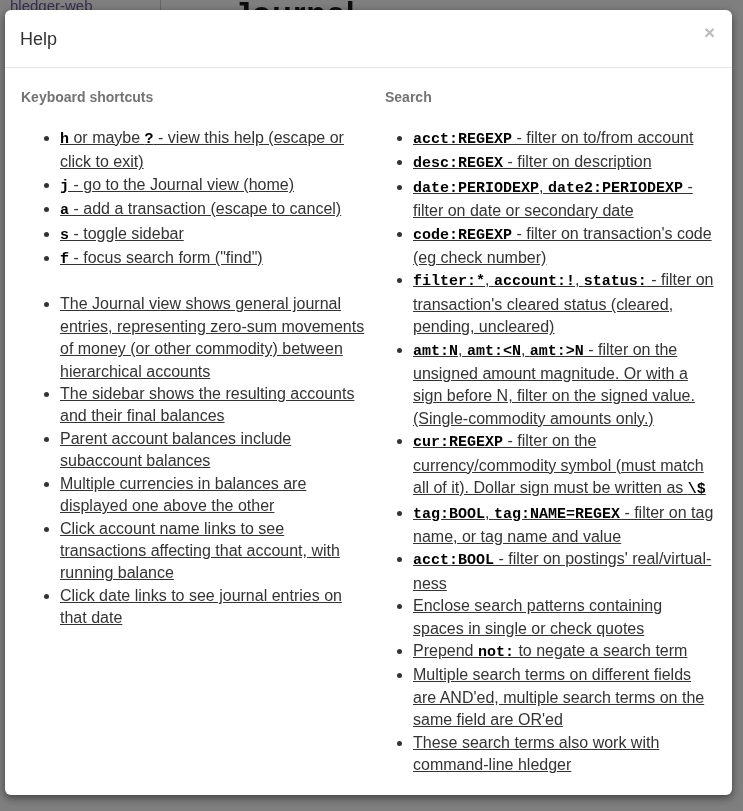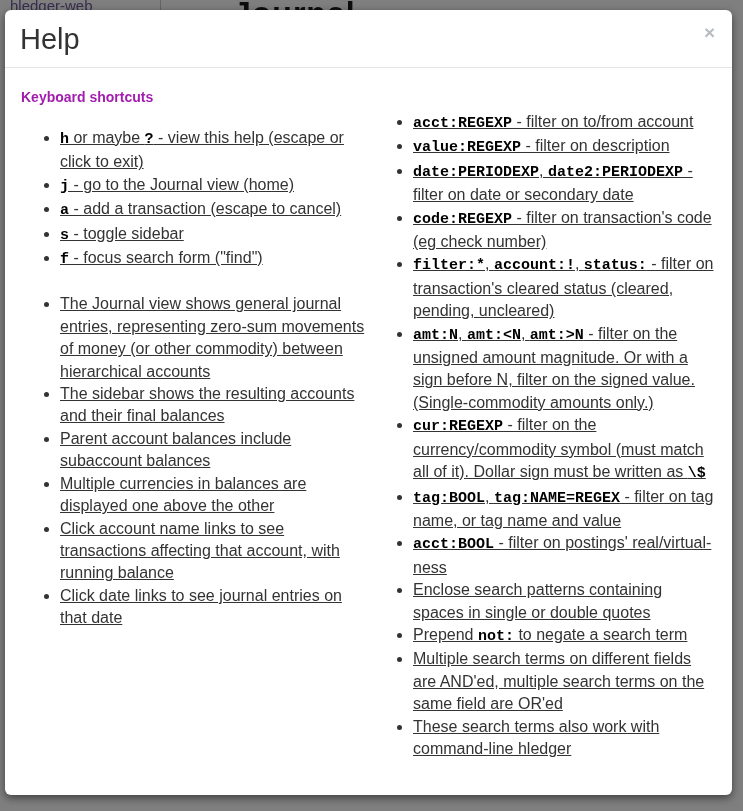--- a/index.html
+++ b/index.html
@@ -36,39 +36,39 @@
     box-shadow:0 3px 9px rgba(0,0,0,0.5);
     box-sizing:border-box;
     overflow:hidden;
   }
   .modal-header {
     position:relative;
     padding:16px 15px 14px 15px;
     border-bottom:1px solid #e5e5e5;
   }
   .modal-title {
-    margin:0; font-size:29px; line-height:27px; font-weight:normal; color:#333333;
+    margin:0; font-size:18px; line-height:27px; font-weight:normal; color:#333333;
   }
   .close-btn {
     position:absolute; top:13px; right:17px;
     background:none; border:none; padding:0; cursor:pointer;
     font-size:19px; font-weight:bold; line-height:19px;
     color:#b7bcc0;
     font-family:"Liberation Sans", sans-serif;
   }
   .modal-body {
     padding:21px 15px 20px 16px;
     display:flex;
   }
   .help-col-left  { width:344px; flex:none; margin-right:20px; }
   .help-col-right { flex:1; min-width:0; }
 
   .help-col h3 {
     margin:19px 0 0 0;
-    font-size:14px; line-height:16px; font-weight:bold; color:#a21caf;
+    font-size:14px; line-height:16px; font-weight:bold; color:#737373;
   }
   .help-col > h3:first-child { margin-top:0; }
   .help-col ul {
     margin:22px 0 0 0;
     list-style:disc;
   }
   .help-col-left  ul { padding-left:39px; }
   .help-col-right ul { padding-left:28px; }
   .help-col li {
     font-size:16px; line-height:22.4px; color:#333333;text-decoration:underline;
@@ -110,30 +110,31 @@
         <ul>
           <li>The Journal view shows general journal entries, representing zero-sum movements of money (or other commodity) between hierarchical accounts</li>
           <li>The sidebar shows the resulting accounts and their final balances</li>
           <li>Parent account balances include subaccount balances</li>
           <li>Multiple currencies in balances are displayed one above the other</li>
           <li>Click account name links to see transactions affecting that account, with running balance</li>
           <li>Click date links to see journal entries on that date</li>
         </ul>
       </div>
     <div class="help-col help-col-right">
+        <h3>Search</h3>
         <ul>
           <li><code>acct:REGEXP</code> - filter on to/from account</li>
-          <li><code>value:REGEXP</code> - filter on description</li>
+          <li><code>desc:REGEX</code> - filter on description</li>
           <li><code>date:PERIODEXP</code>, <code>date2:PERIODEXP</code> - filter on date or secondary date</li>
           <li><code>code:REGEXP</code> - filter on transaction's code (eg check number)</li>
           <li><code>filter:*</code>, <code>account:!</code>, <code>status:</code> - filter on transaction's cleared status (cleared, pending, uncleared)</li>
           <li><code>amt:N</code>, <code>amt:&lt;N</code>, <code>amt:&gt;N</code> - filter on the unsigned amount magnitude. Or with a sign before N, filter on the signed value. (Single-commodity amounts only.)</li>
           <li><code>cur:REGEXP</code> - filter on the currency/commodity symbol (must match all of it). Dollar sign must be written as <code>\$</code></li>
           <li><code>tag:BOOL</code>, <code>tag:NAME=REGEX</code> - filter on tag name, or tag name and value</li>
           <li><code>acct:BOOL</code> - filter on postings' real/virtual-ness</li>
-          <li>Enclose search patterns containing spaces in single or double quotes</li>
+          <li>Enclose search patterns containing spaces in single or check quotes</li>
           <li>Prepend <code>not:</code> to negate a search term</li>
           <li>Multiple search terms on different fields are AND'ed, multiple search terms on the same field are OR'ed</li>
           <li>These search terms also work with command-line hledger</li>
         </ul>
       </div>
   </div>
 </div>
 
 </body></html>

